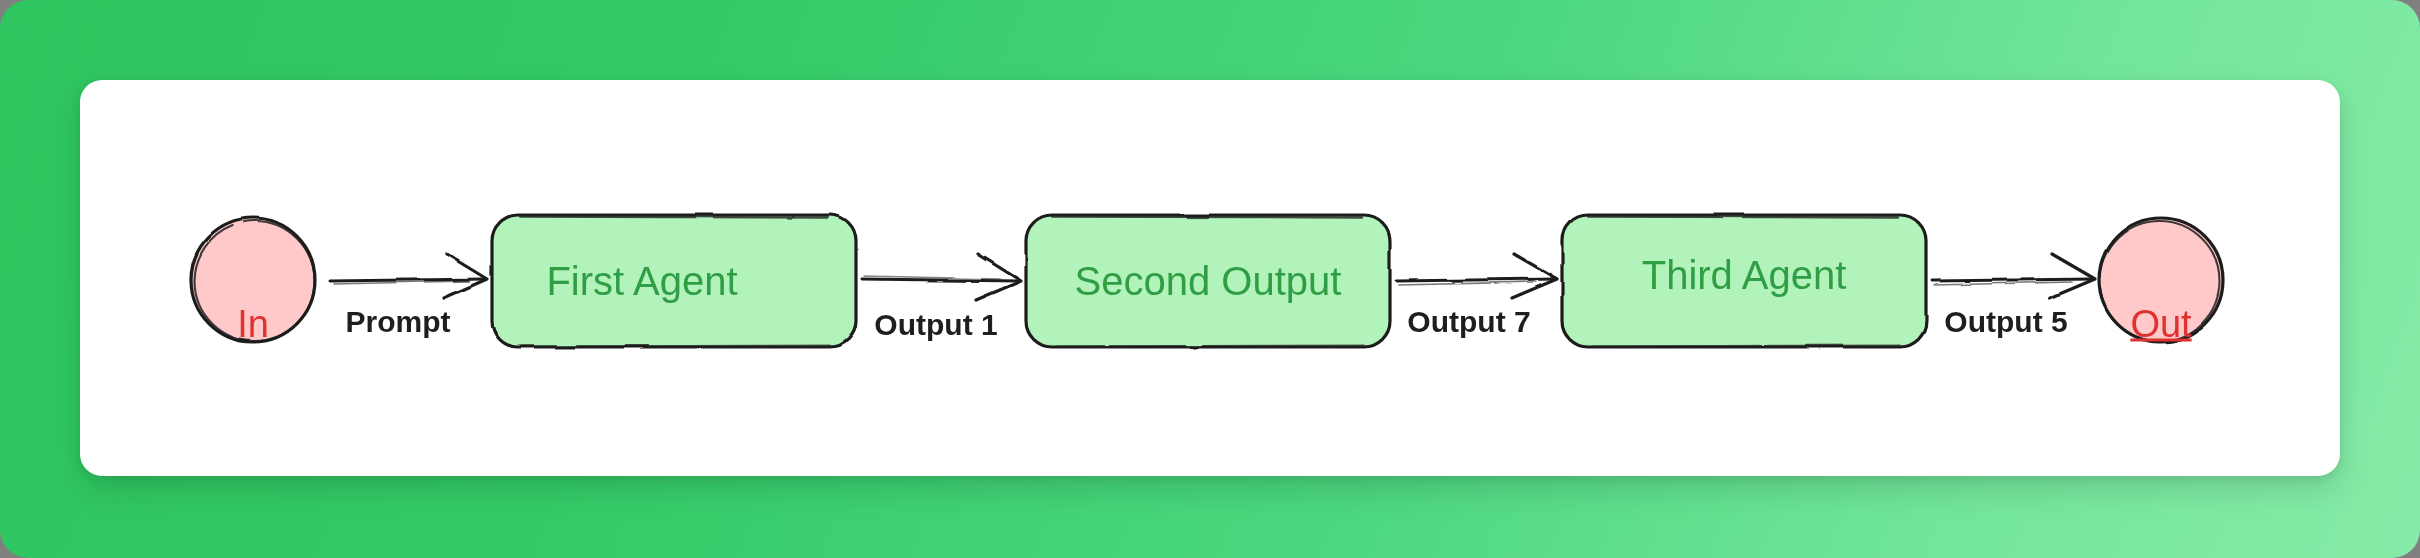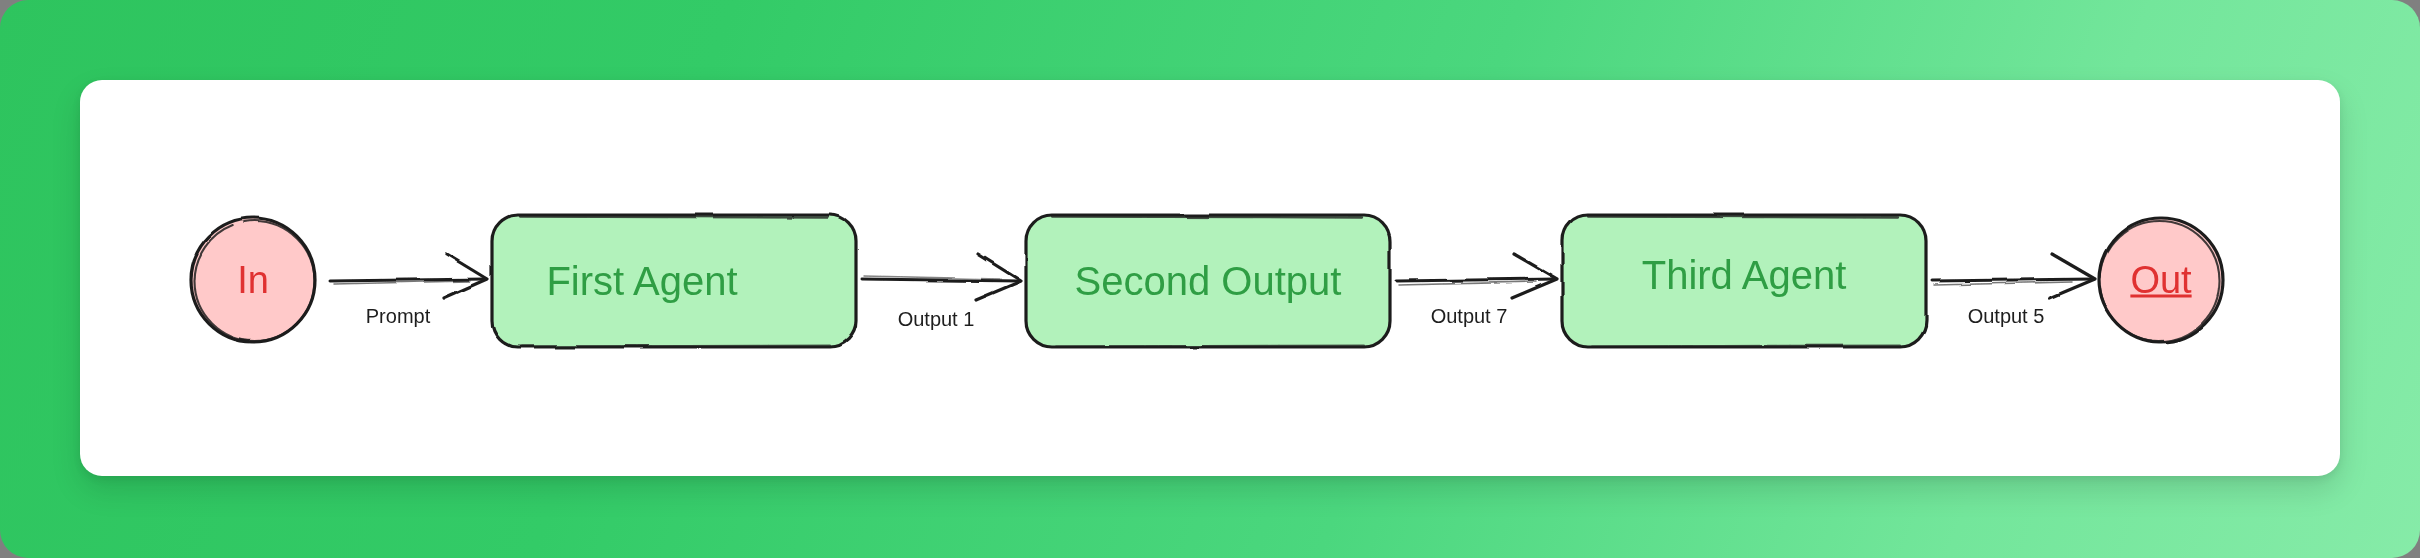--- a/index.html
+++ b/index.html
@@ -37,34 +37,36 @@
     position: absolute;
     transform: translate(-50%, -50%);
     white-space: nowrap;
     pointer-events: none;
     text-align: center;
   }
   .terminal-label {
     color: #e03131;
     font-size: 38px;
     font-family: "Liberation Sans", sans-serif;
+    margin-top: 44px;
   }
   .agent-label {
     color: #2f9e44;
     font-size: 40px;
     font-family: "Liberation Sans", sans-serif;
   }
   .edge-label {
     position: absolute;
     transform: translate(-50%, 0);
     white-space: nowrap;
     color: #1e1e1e;
-    font-size: 20px;
+    font-size: 30px;
     font-family: "Liberation Sans", sans-serif;
     pointer-events: none;
+    font-weight: bold;
   }
 </style>
 </head>
 <body>
 
 <div id="screen">
 
   <div id="card"></div>
 
   <svg id="canvas" viewBox="0 0 2420 558" xmlns="http://www.w3.org/2000/svg">

